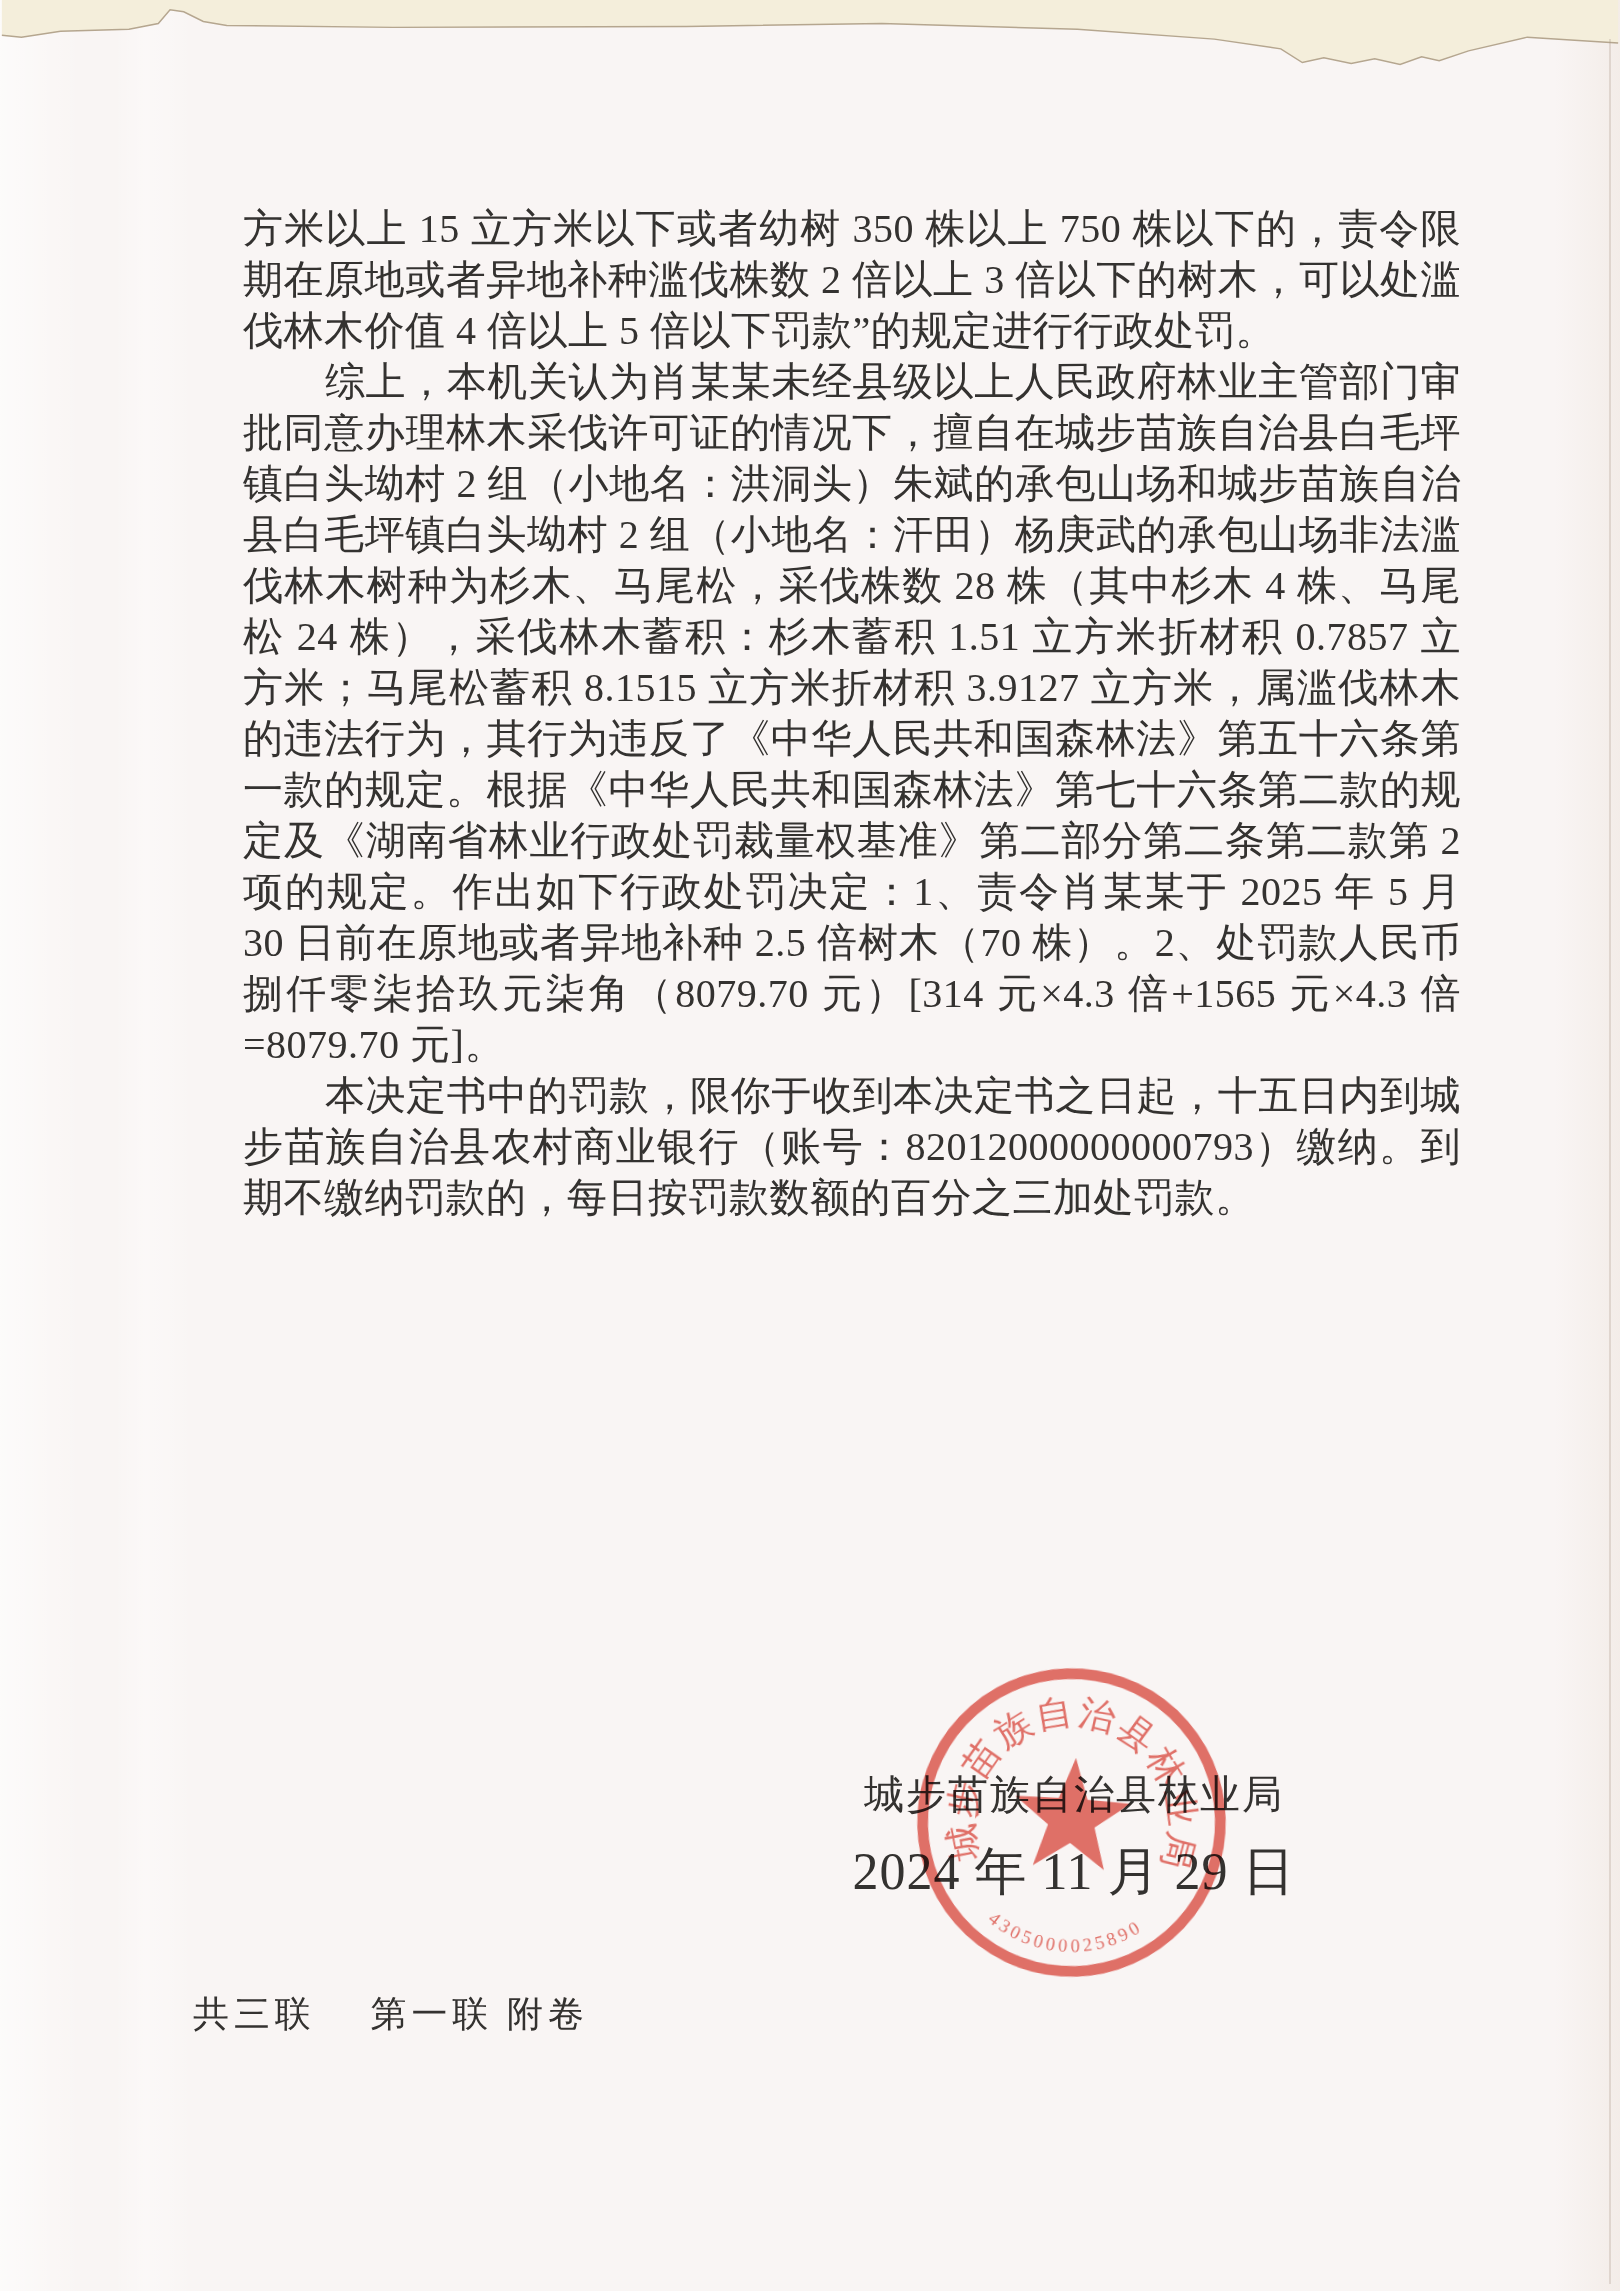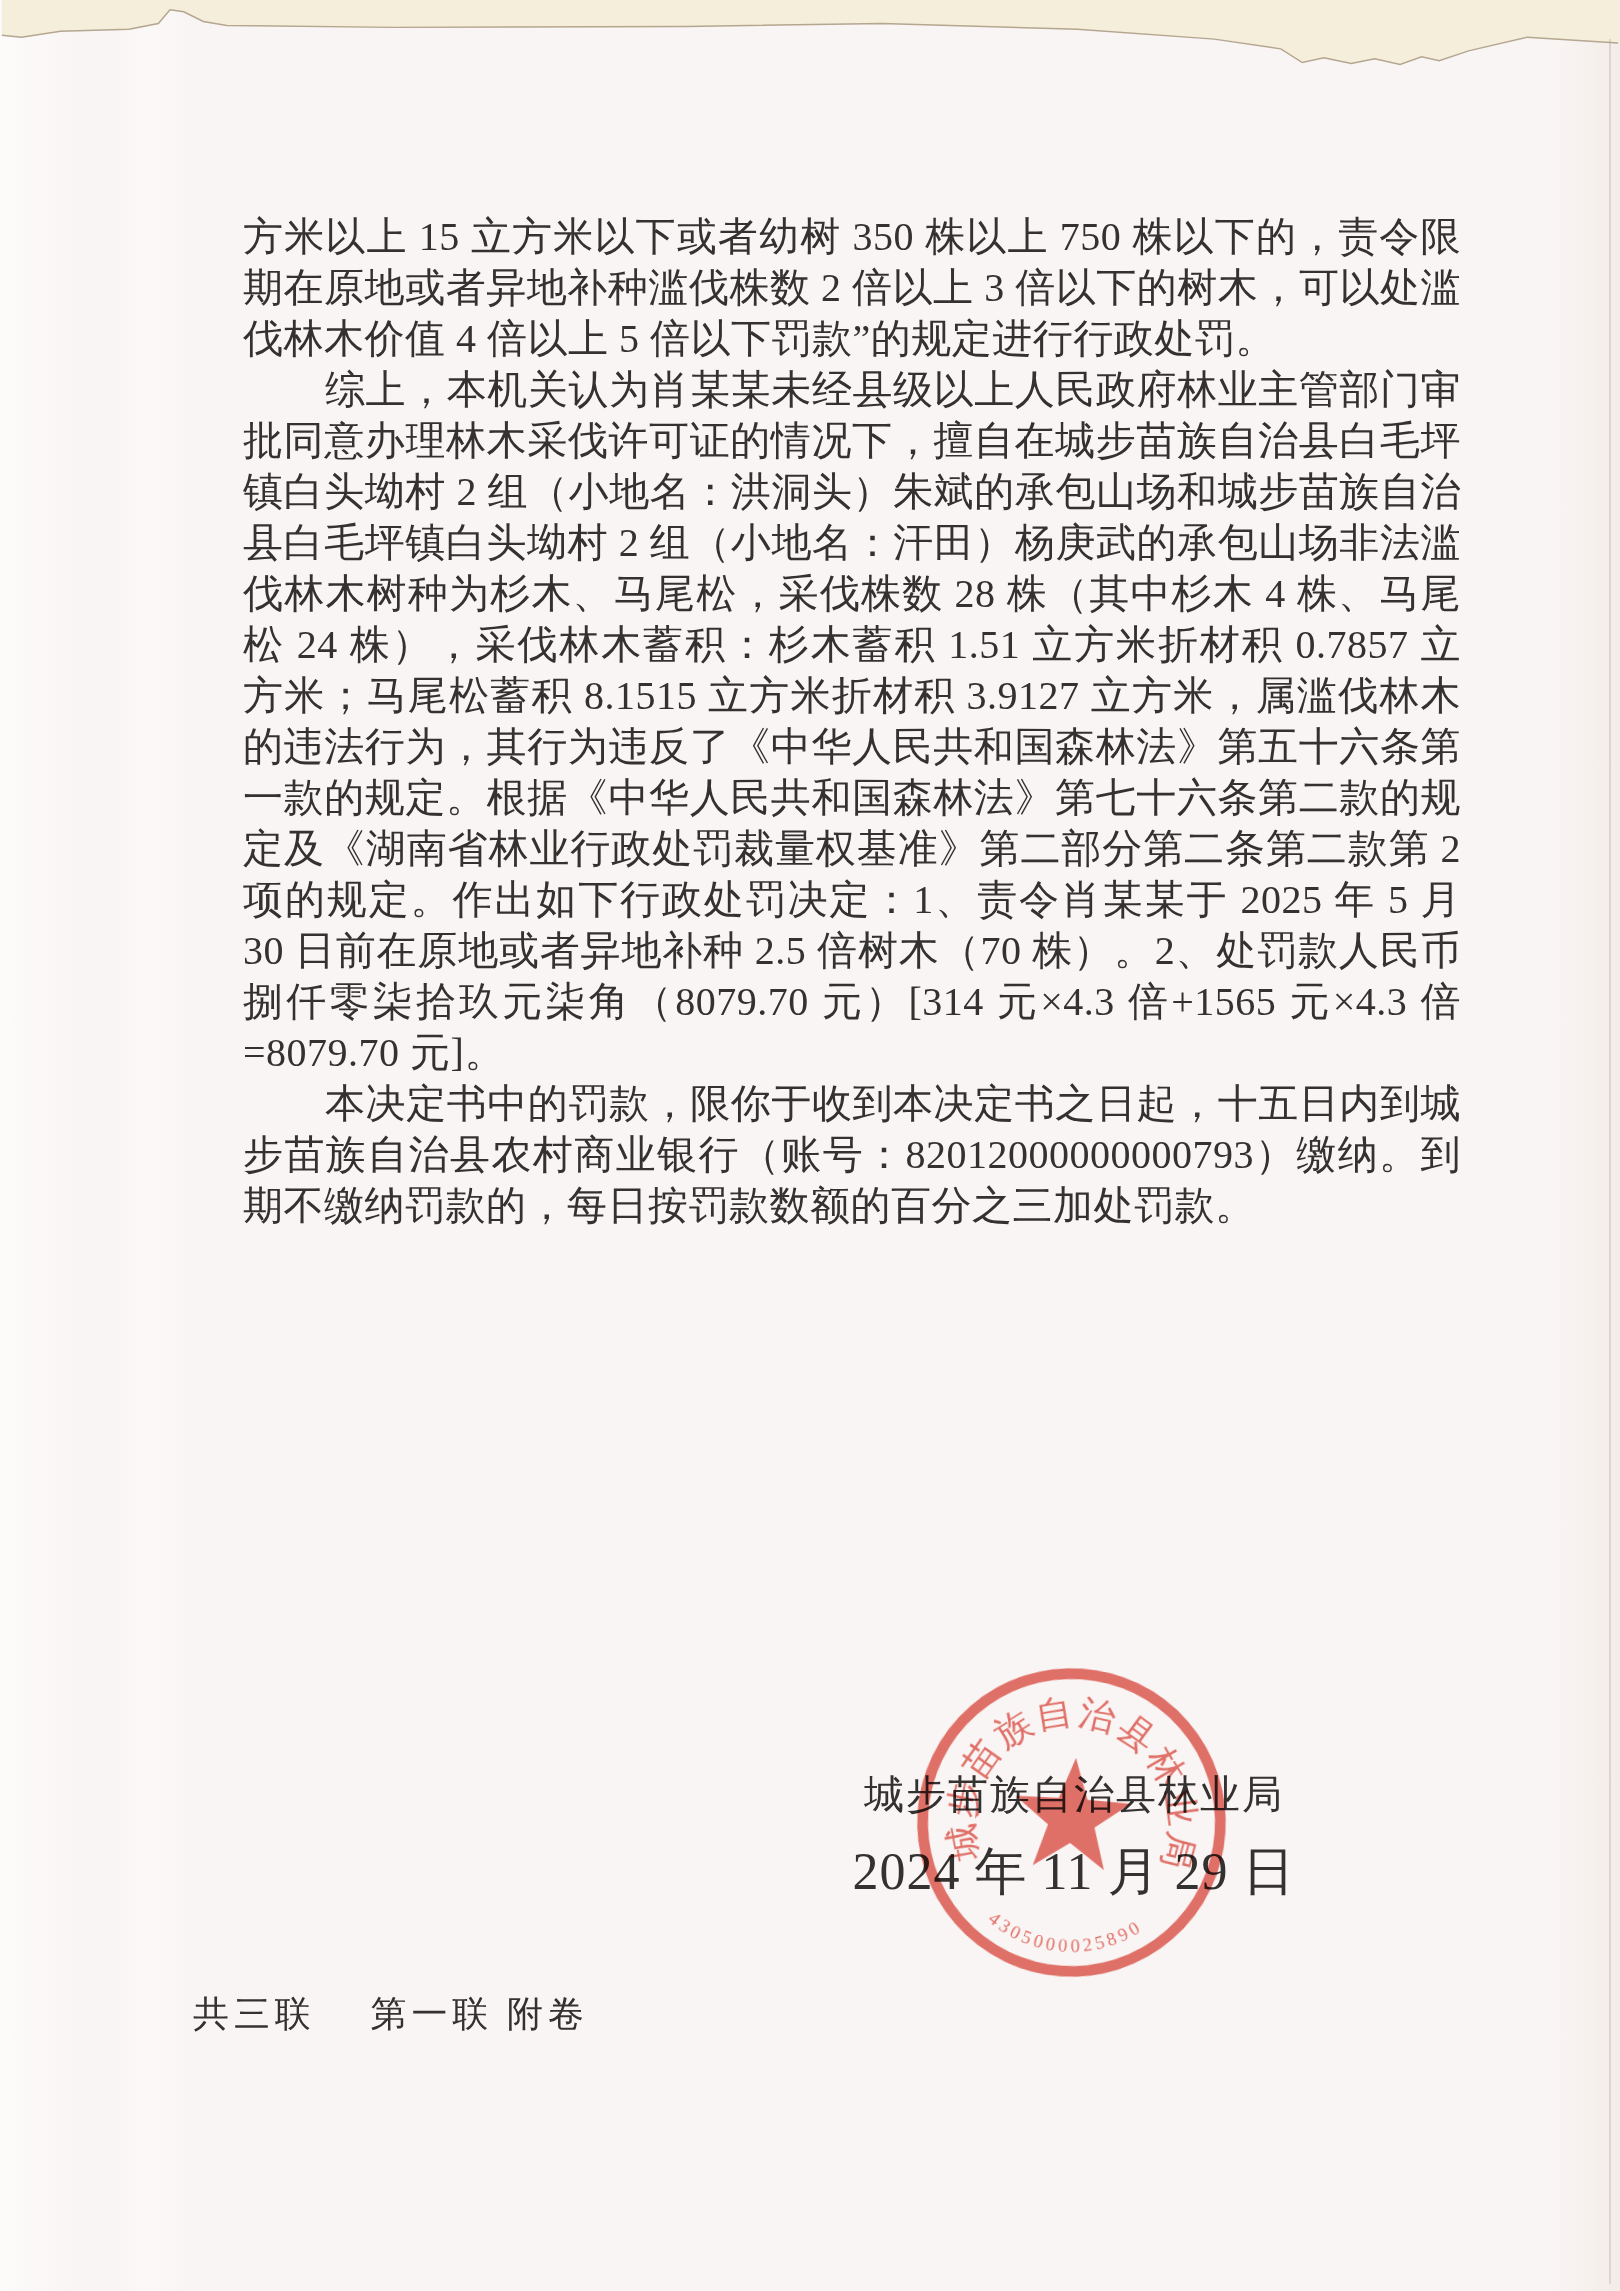--- a/index.html
+++ b/index.html
@@ -26,21 +26,21 @@
     background:rgba(168,150,132,0.28); z-index:3;
   }
   .body-text {
     position:absolute; left:243px; top:203px; width:1218px;
     font-size:40px; line-height:51px;
     text-align:justify; text-justify:inter-character;
     letter-spacing:0.5px;
     z-index:1;
   }
   .para { margin:0; text-indent:2.05em; }
-  .para.no-indent { text-indent:0;margin-top:8px; }
+  .para.no-indent { text-indent:0; }
   .signature {
     position:absolute; left:774px; top:1772px; width:600px;
     text-align:center; font-size:40px; line-height:45px; z-index:1;
   }
   .signature .agency { letter-spacing:2px; }
   .signature .date { margin-top:32px; font-size:52px; letter-spacing:1px; }
   .footer-note {
     position:absolute; left:193px; top:1990px;
     font-size:36px; letter-spacing:4.9px; z-index:1;
   }

